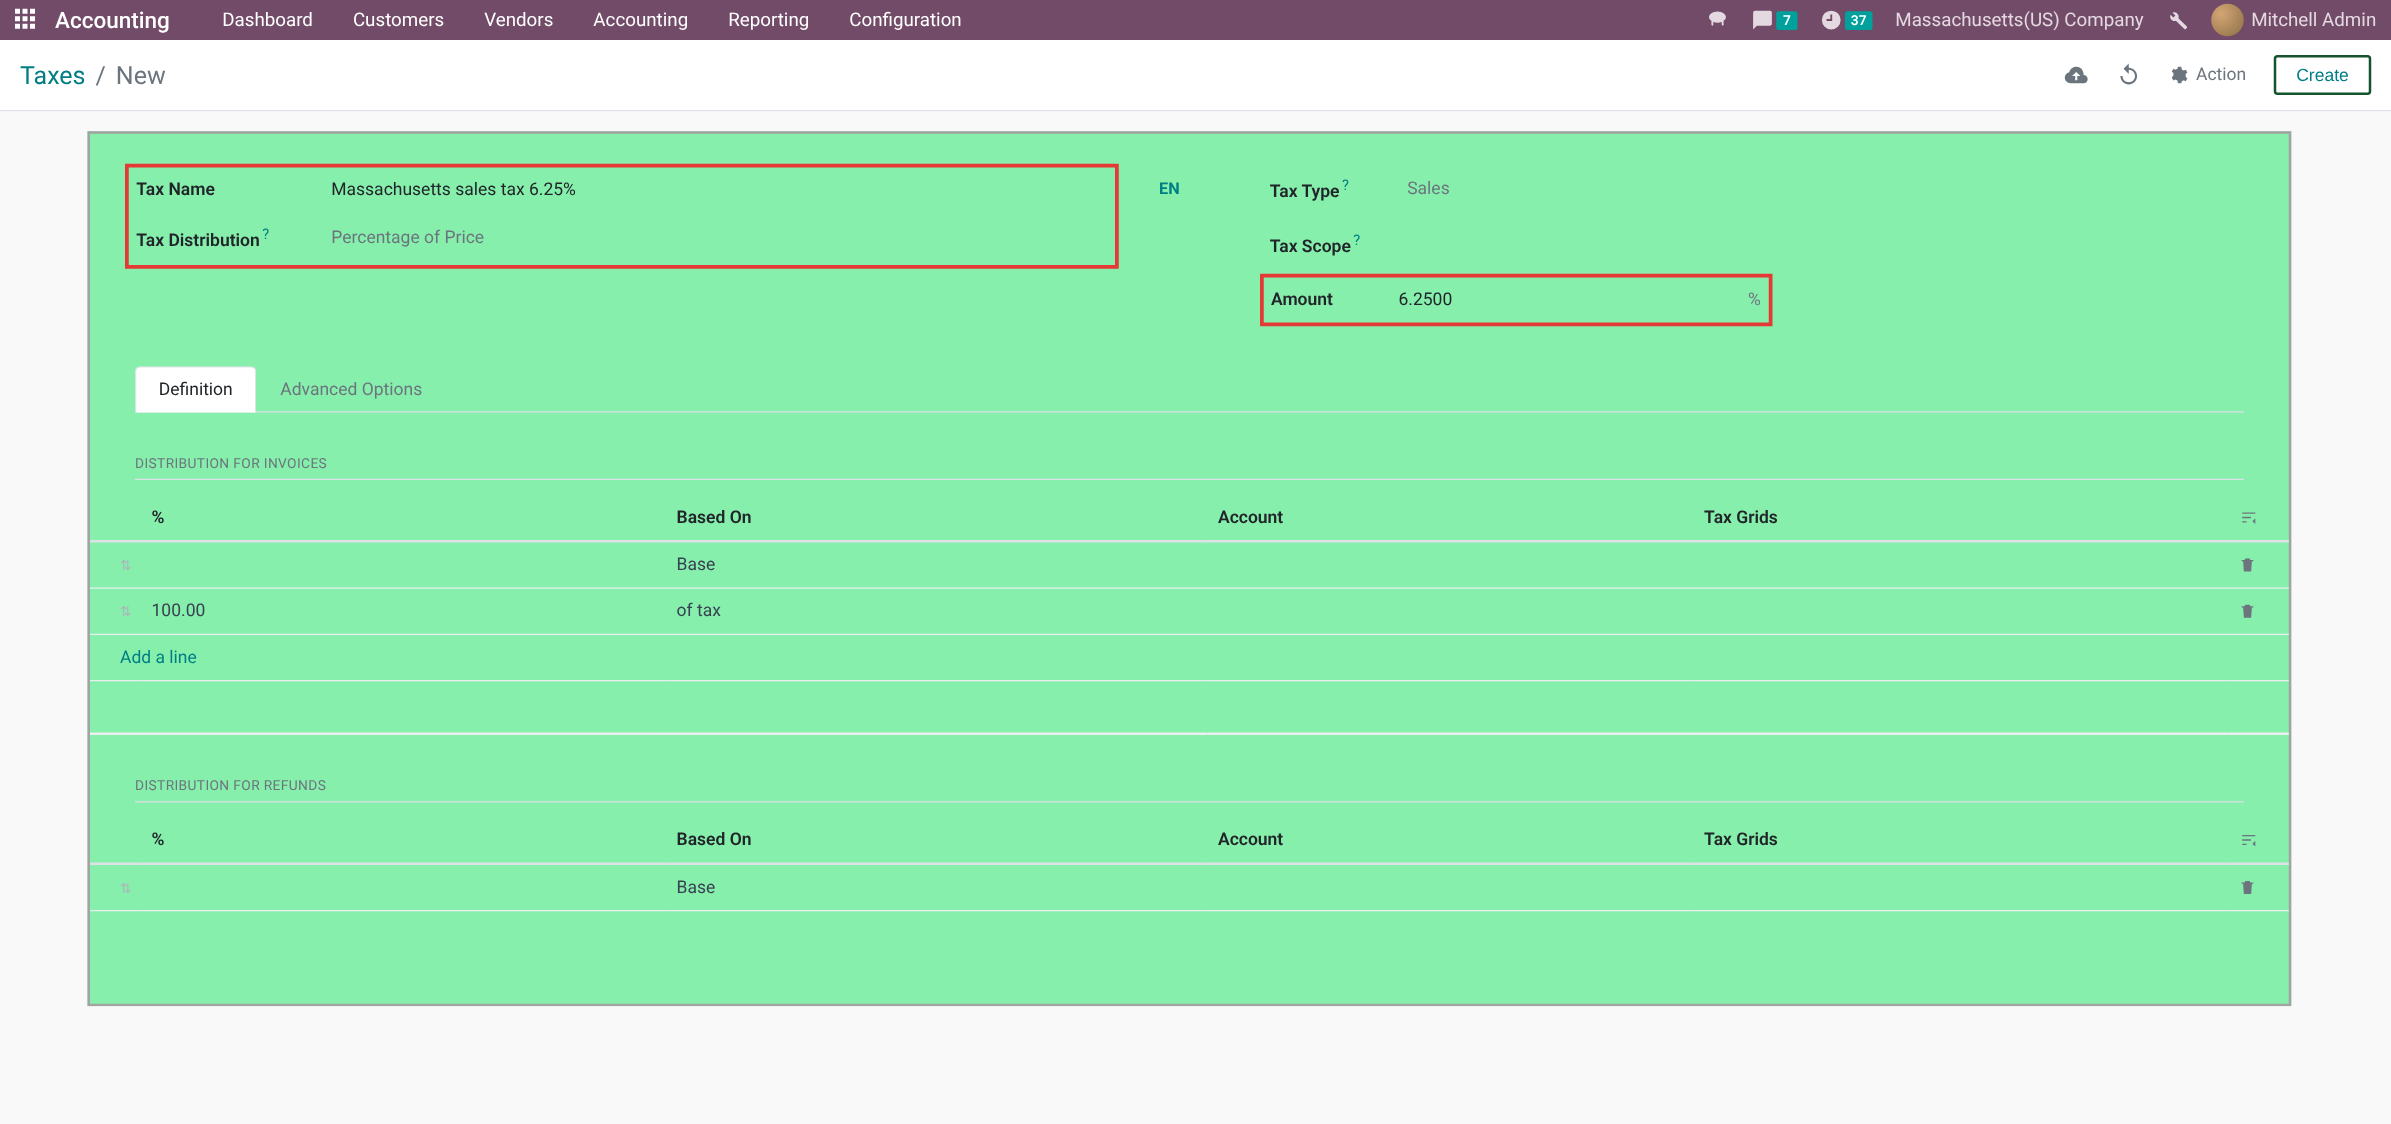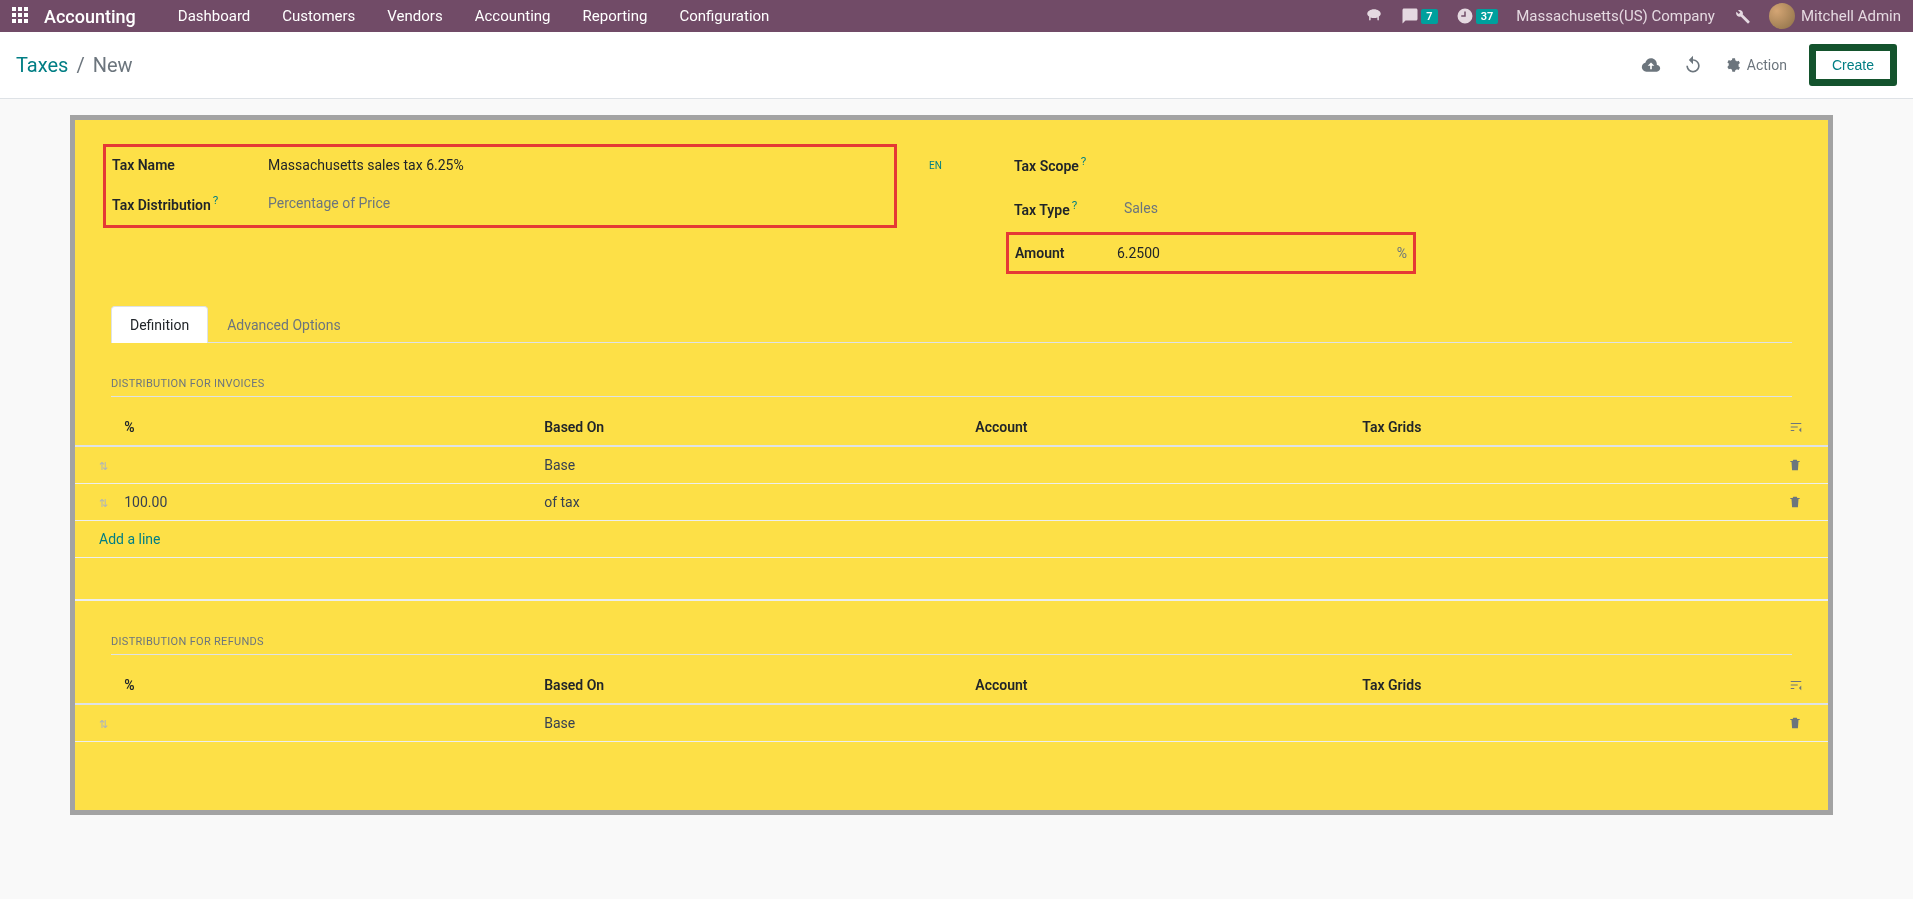--- a/index.html
+++ b/index.html
@@ -93,36 +93,36 @@
     .breadcrumb-sep { color: #6c757d; }
     .breadcrumb-current { color: #6c757d; }
     .control-actions {
       display: flex;
       align-items: center;
       gap: 22px;
       color: #6c757d;
     }
     .control-action { cursor: pointer; display: flex; align-items: center; gap: 6px; }
     .btn-create {
-      border: 7px solid #14532d;
+      border: 2px solid #14532d;
       color: #017e84;
       background: #fff;
       padding: 6px 16px;
       font-size: 14px;
       cursor: pointer;
       border-radius: 3px;
     }
     
     
     .main-wrap {
       padding: 16px 80px 0 70px;
     }
     .sheet {
-      background: #fde047;
-      border: 5px solid #a3a3a3;
+      background: #86efac;
+      border: 2px solid #a3a3a3;
       min-height: 700px;
     }
     .sheet-inner { padding: 30px 36px 0 36px; }
     
     .form-row {
       display: flex;
       gap: 40px;
     }
     .form-col { flex: 1; }
     .field-row {
@@ -140,22 +140,22 @@
     .field-label sup {
       color: #017e84;
       font-weight: 400;
       cursor: help;
       margin-left: 2px;
     }
     .field-value { color: #6c757d; flex: 1; }
     .field-value-dark { color: #212529; }
     .lang-btn {
       color: #017e84;
-      font-weight: 400;
-      font-size: 10px;
+      font-weight: 700;
+      font-size: 13px;
       margin-left: auto;
       margin-right: 32px;
       cursor: pointer;
     }
     .highlight-box {
       border: 3px solid #e53935;
       padding: 4px 6px;
       margin: -6px -8px 12px -8px;
     }
     .highlight-box .field-row { margin-bottom: 10px; }
@@ -344,26 +344,26 @@
             </div>
           </div>
         </div>
 
         <div style="align-self:flex-start; margin-top:6px;">
           <span class="lang-btn">EN</span>
         </div>
 
         <div class="form-col">
           <div class="field-row">
+            <div class="field-label" style="width:110px;"><span>Tax Type</span><sup>?</sup></div>
+            <div class="field-value">Sales</div>
+          </div>
+          <div class="field-row">
             <div class="field-label" style="width:110px;"><span>Tax Scope</span><sup>?</sup></div>
             <div class="field-value"></div>
-          </div>
-          <div class="field-row">
-            <div class="field-label" style="width:110px;"><span>Tax Type</span><sup>?</sup></div>
-            <div class="field-value">Sales</div>
           </div>
           <div class="highlight-box" style="max-width:410px;">
             <div class="field-row" style="margin-bottom:0;">
               <div class="field-label" style="width:102px;">Amount</div>
               <div class="field-value field-value-dark">6.2500</div>
               <div class="amount-unit">%</div>
             </div>
           </div>
         </div>
       </div>

